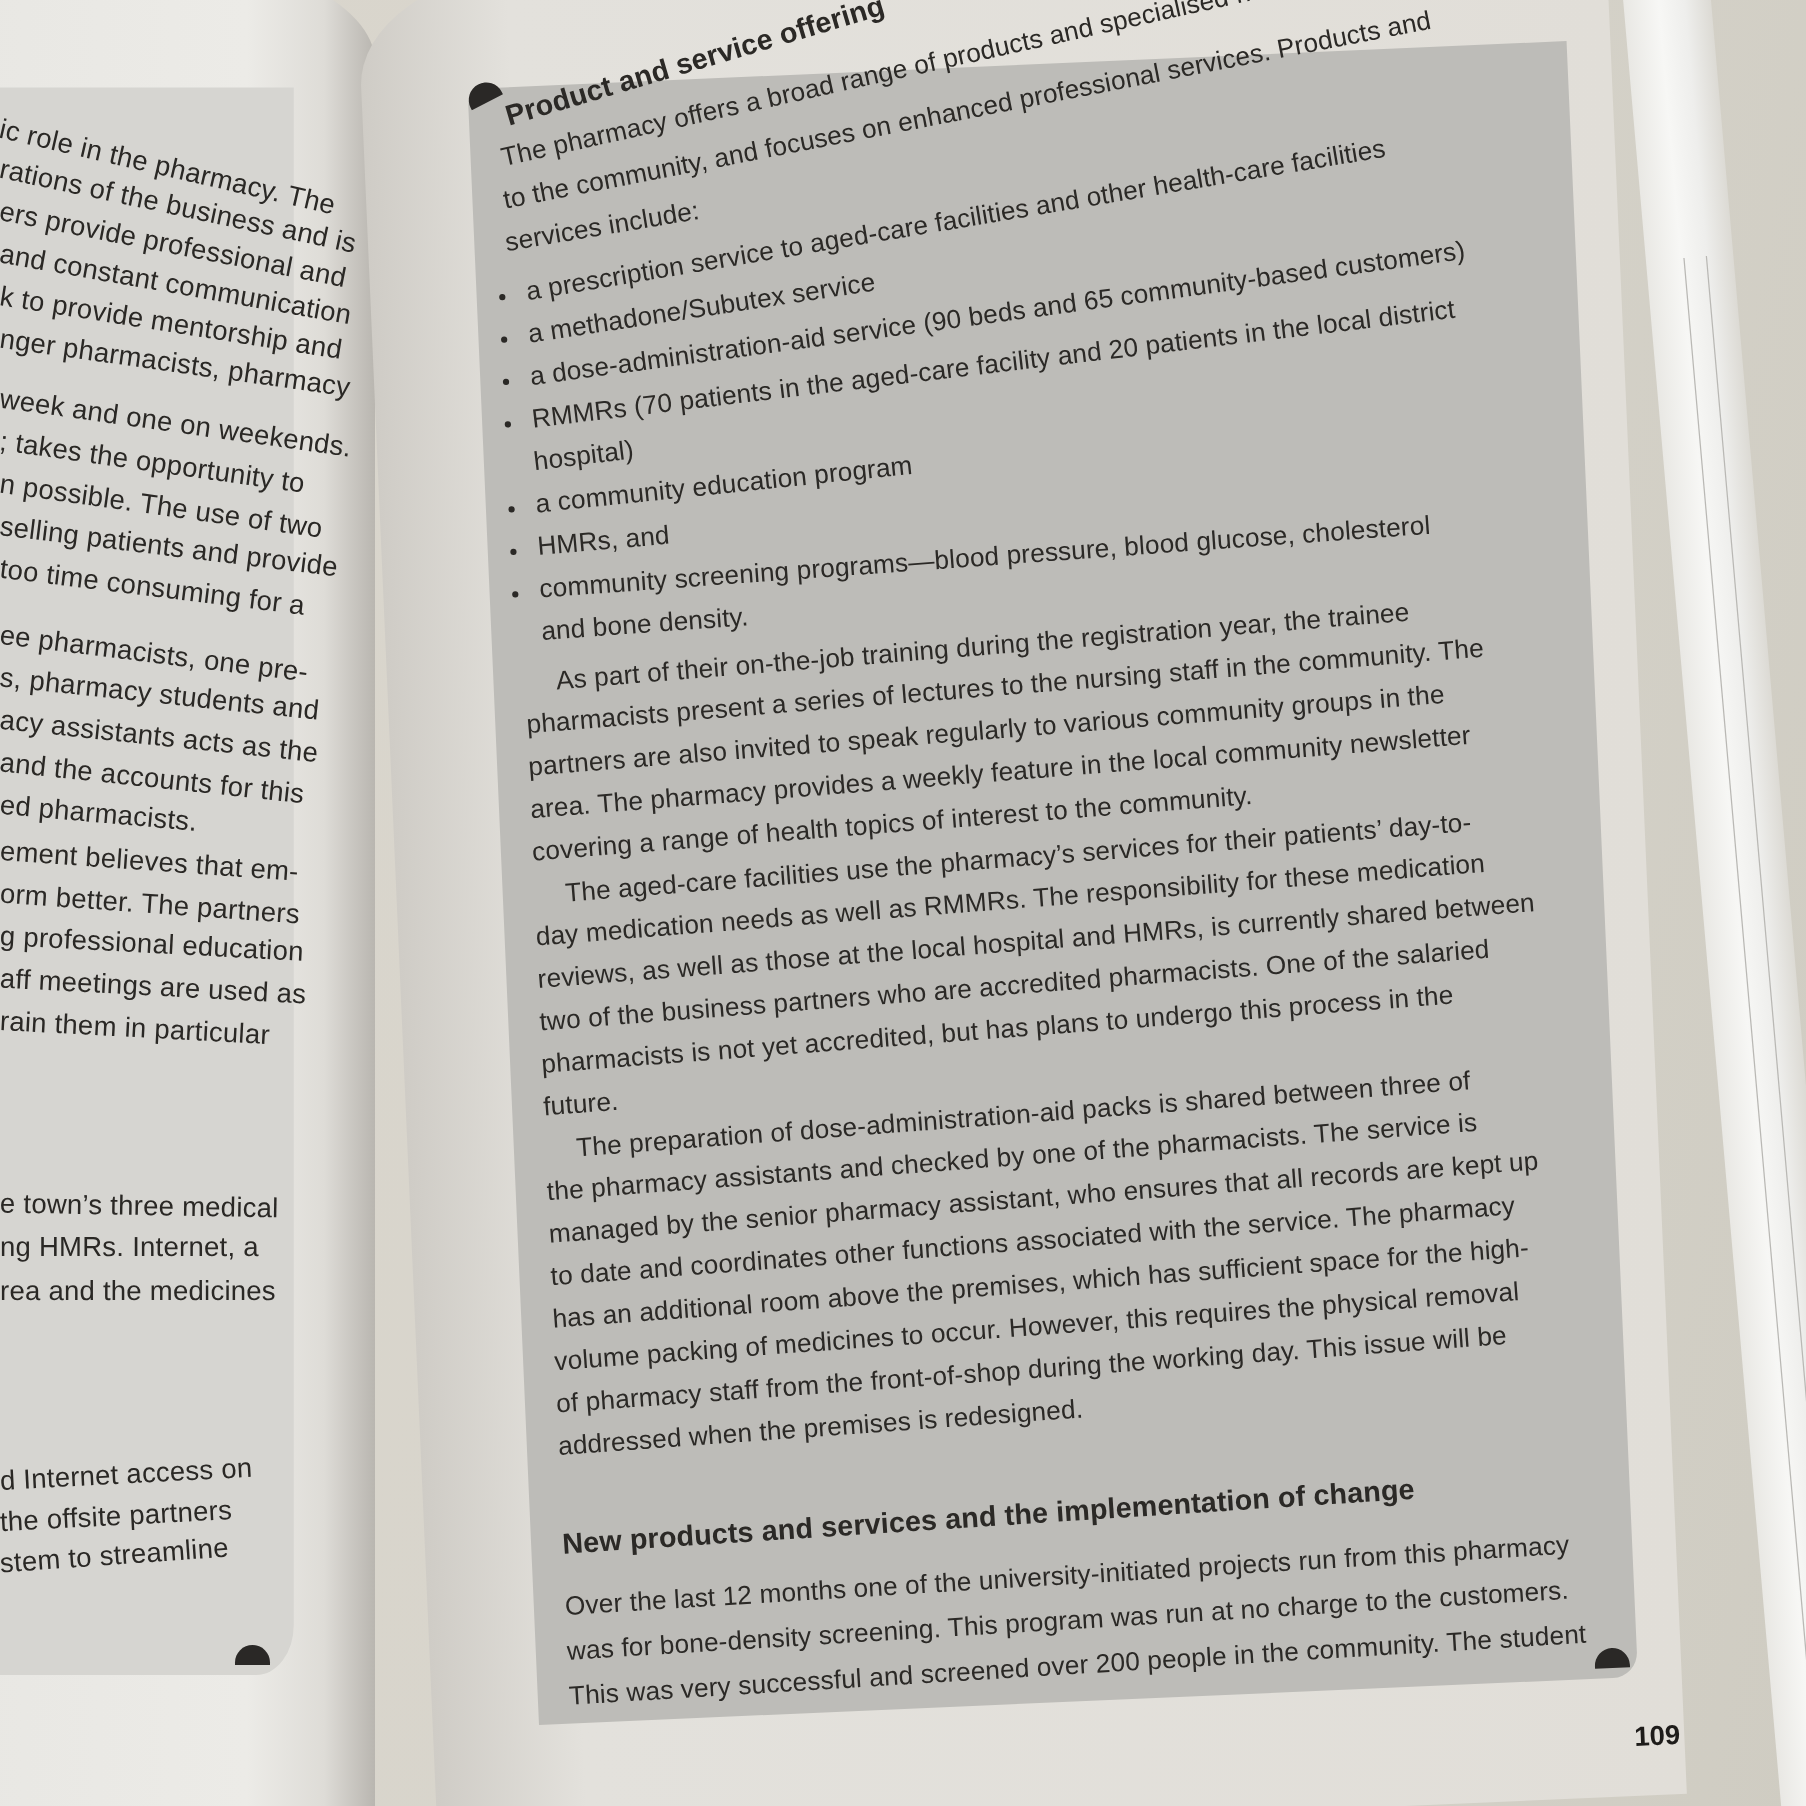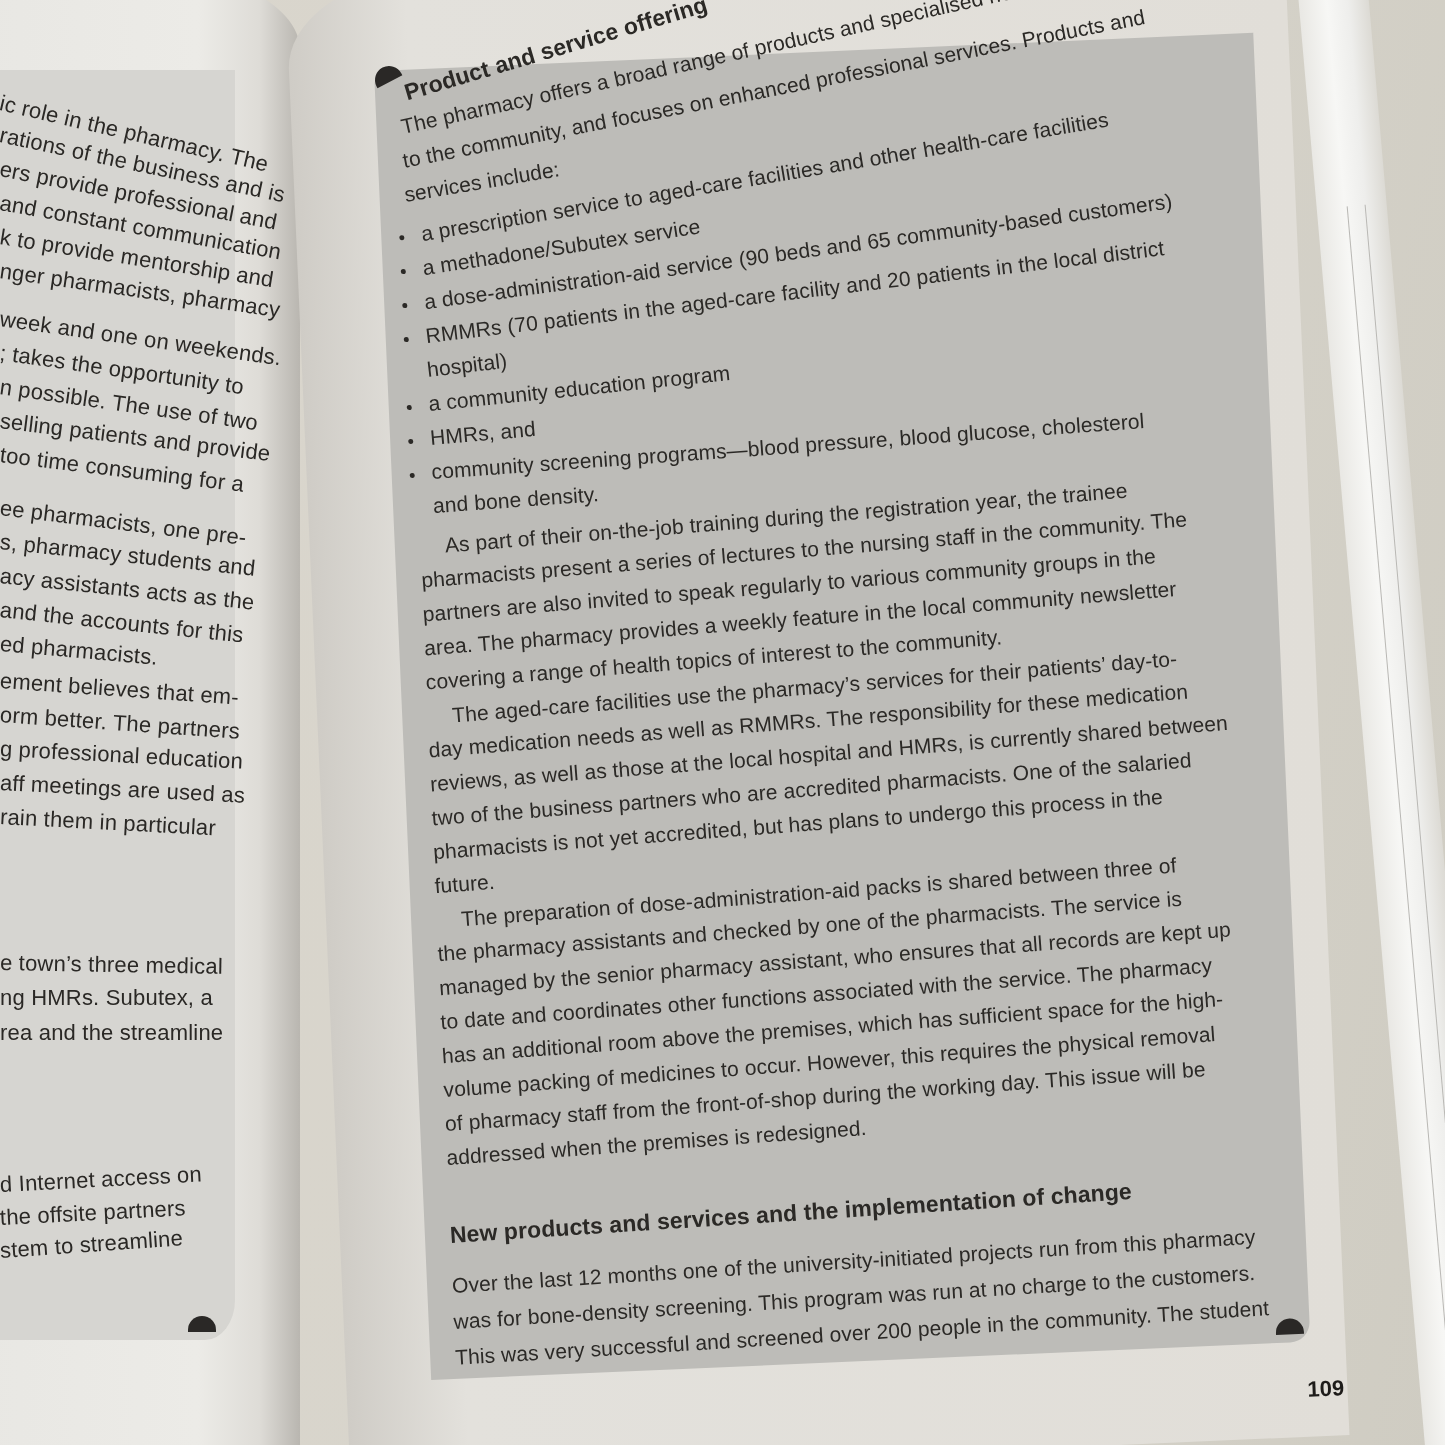--- a/index.html
+++ b/index.html
@@ -92,22 +92,22 @@
           <div class="left-text left-line" style="top: 459px; left: 0px; transform: rotate(6deg);">s, pharmacy students and</div>
           <div class="left-text left-line" style="top: 493px; left: 0px; transform: rotate(6deg);">acy assistants acts as the</div>
           <div class="left-text left-line" style="top: 527px; left: 0px; transform: rotate(6deg);">and the accounts for this</div>
           <div class="left-text left-line" style="top: 561px; left: 0px; transform: rotate(5deg);">ed pharmacists.</div>
           <div class="left-text left-line" style="top: 598px; left: 0px; transform: rotate(4deg);">ement believes that em-</div>
           <div class="left-text left-line" style="top: 632px; left: 0px; transform: rotate(4deg);">orm better. The partners</div>
           <div class="left-text left-line" style="top: 666px; left: 0px; transform: rotate(3deg);">g professional education</div>
           <div class="left-text left-line" style="top: 700px; left: 0px; transform: rotate(3deg);">aff meetings are used as</div>
           <div class="left-text left-line" style="top: 734px; left: 0px; transform: rotate(3deg);">rain them in particular</div>
           <div class="left-text left-line" style="top: 880px; left: 0px; transform: rotate(1deg);">e town’s three medical</div>
-          <div class="left-text left-line" style="top: 915px; left: 0px; transform: rotate(0deg);">ng HMRs. Subutex, a</div>
-          <div class="left-text left-line" style="top: 950px; left: 0px; transform: rotate(0deg);">rea and the streamline</div>
+          <div class="left-text left-line" style="top: 915px; left: 0px; transform: rotate(0deg);">ng HMRs. Internet, a</div>
+          <div class="left-text left-line" style="top: 950px; left: 0px; transform: rotate(0deg);">rea and the medicines</div>
           <div class="left-text left-line" style="top: 1102px; left: 0px; transform: rotate(-3deg);">d Internet access on</div>
           <div class="left-text left-line" style="top: 1135px; left: 0px; transform: rotate(-3deg);">the offsite partners</div>
           <div class="left-text left-line" style="top: 1168px; left: 0px; transform: rotate(-4deg);">stem to streamline</div>
         </div>
       <div class="corner-mark" style="left:188px; bottom:8px;"></div>
     </div>
   </div>
 
   <div class="right-page">
     <div class="right-box">

